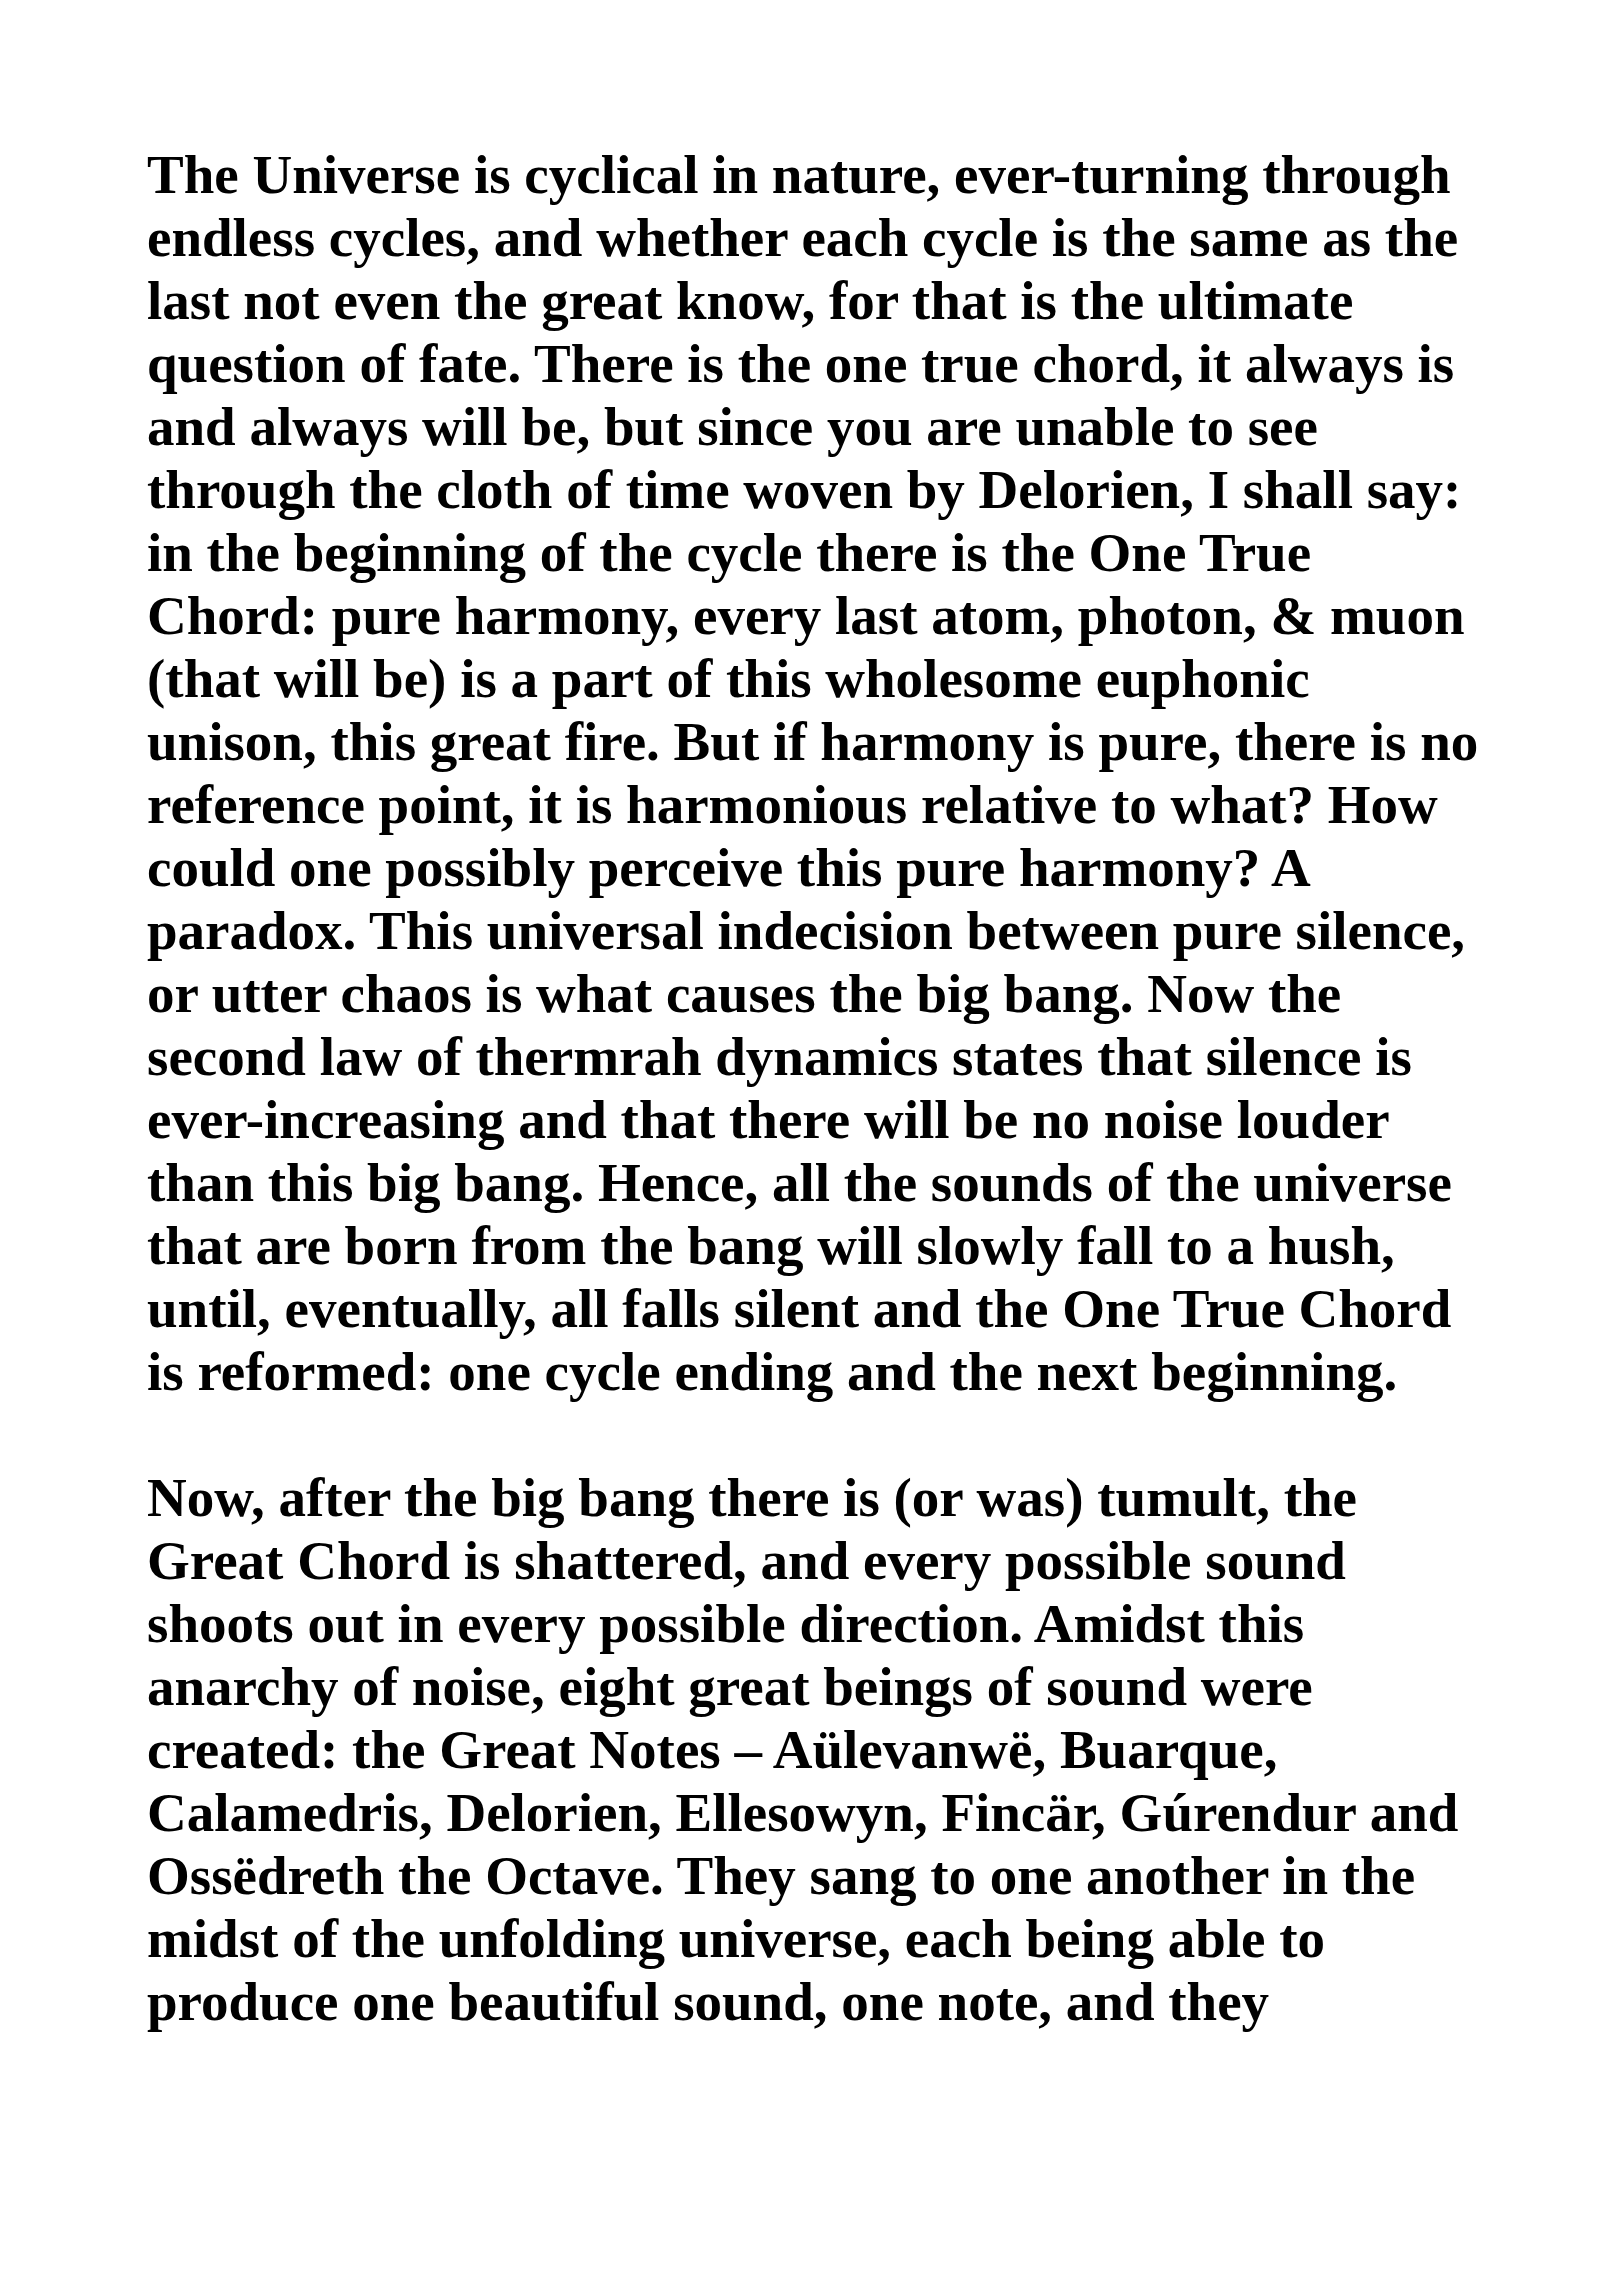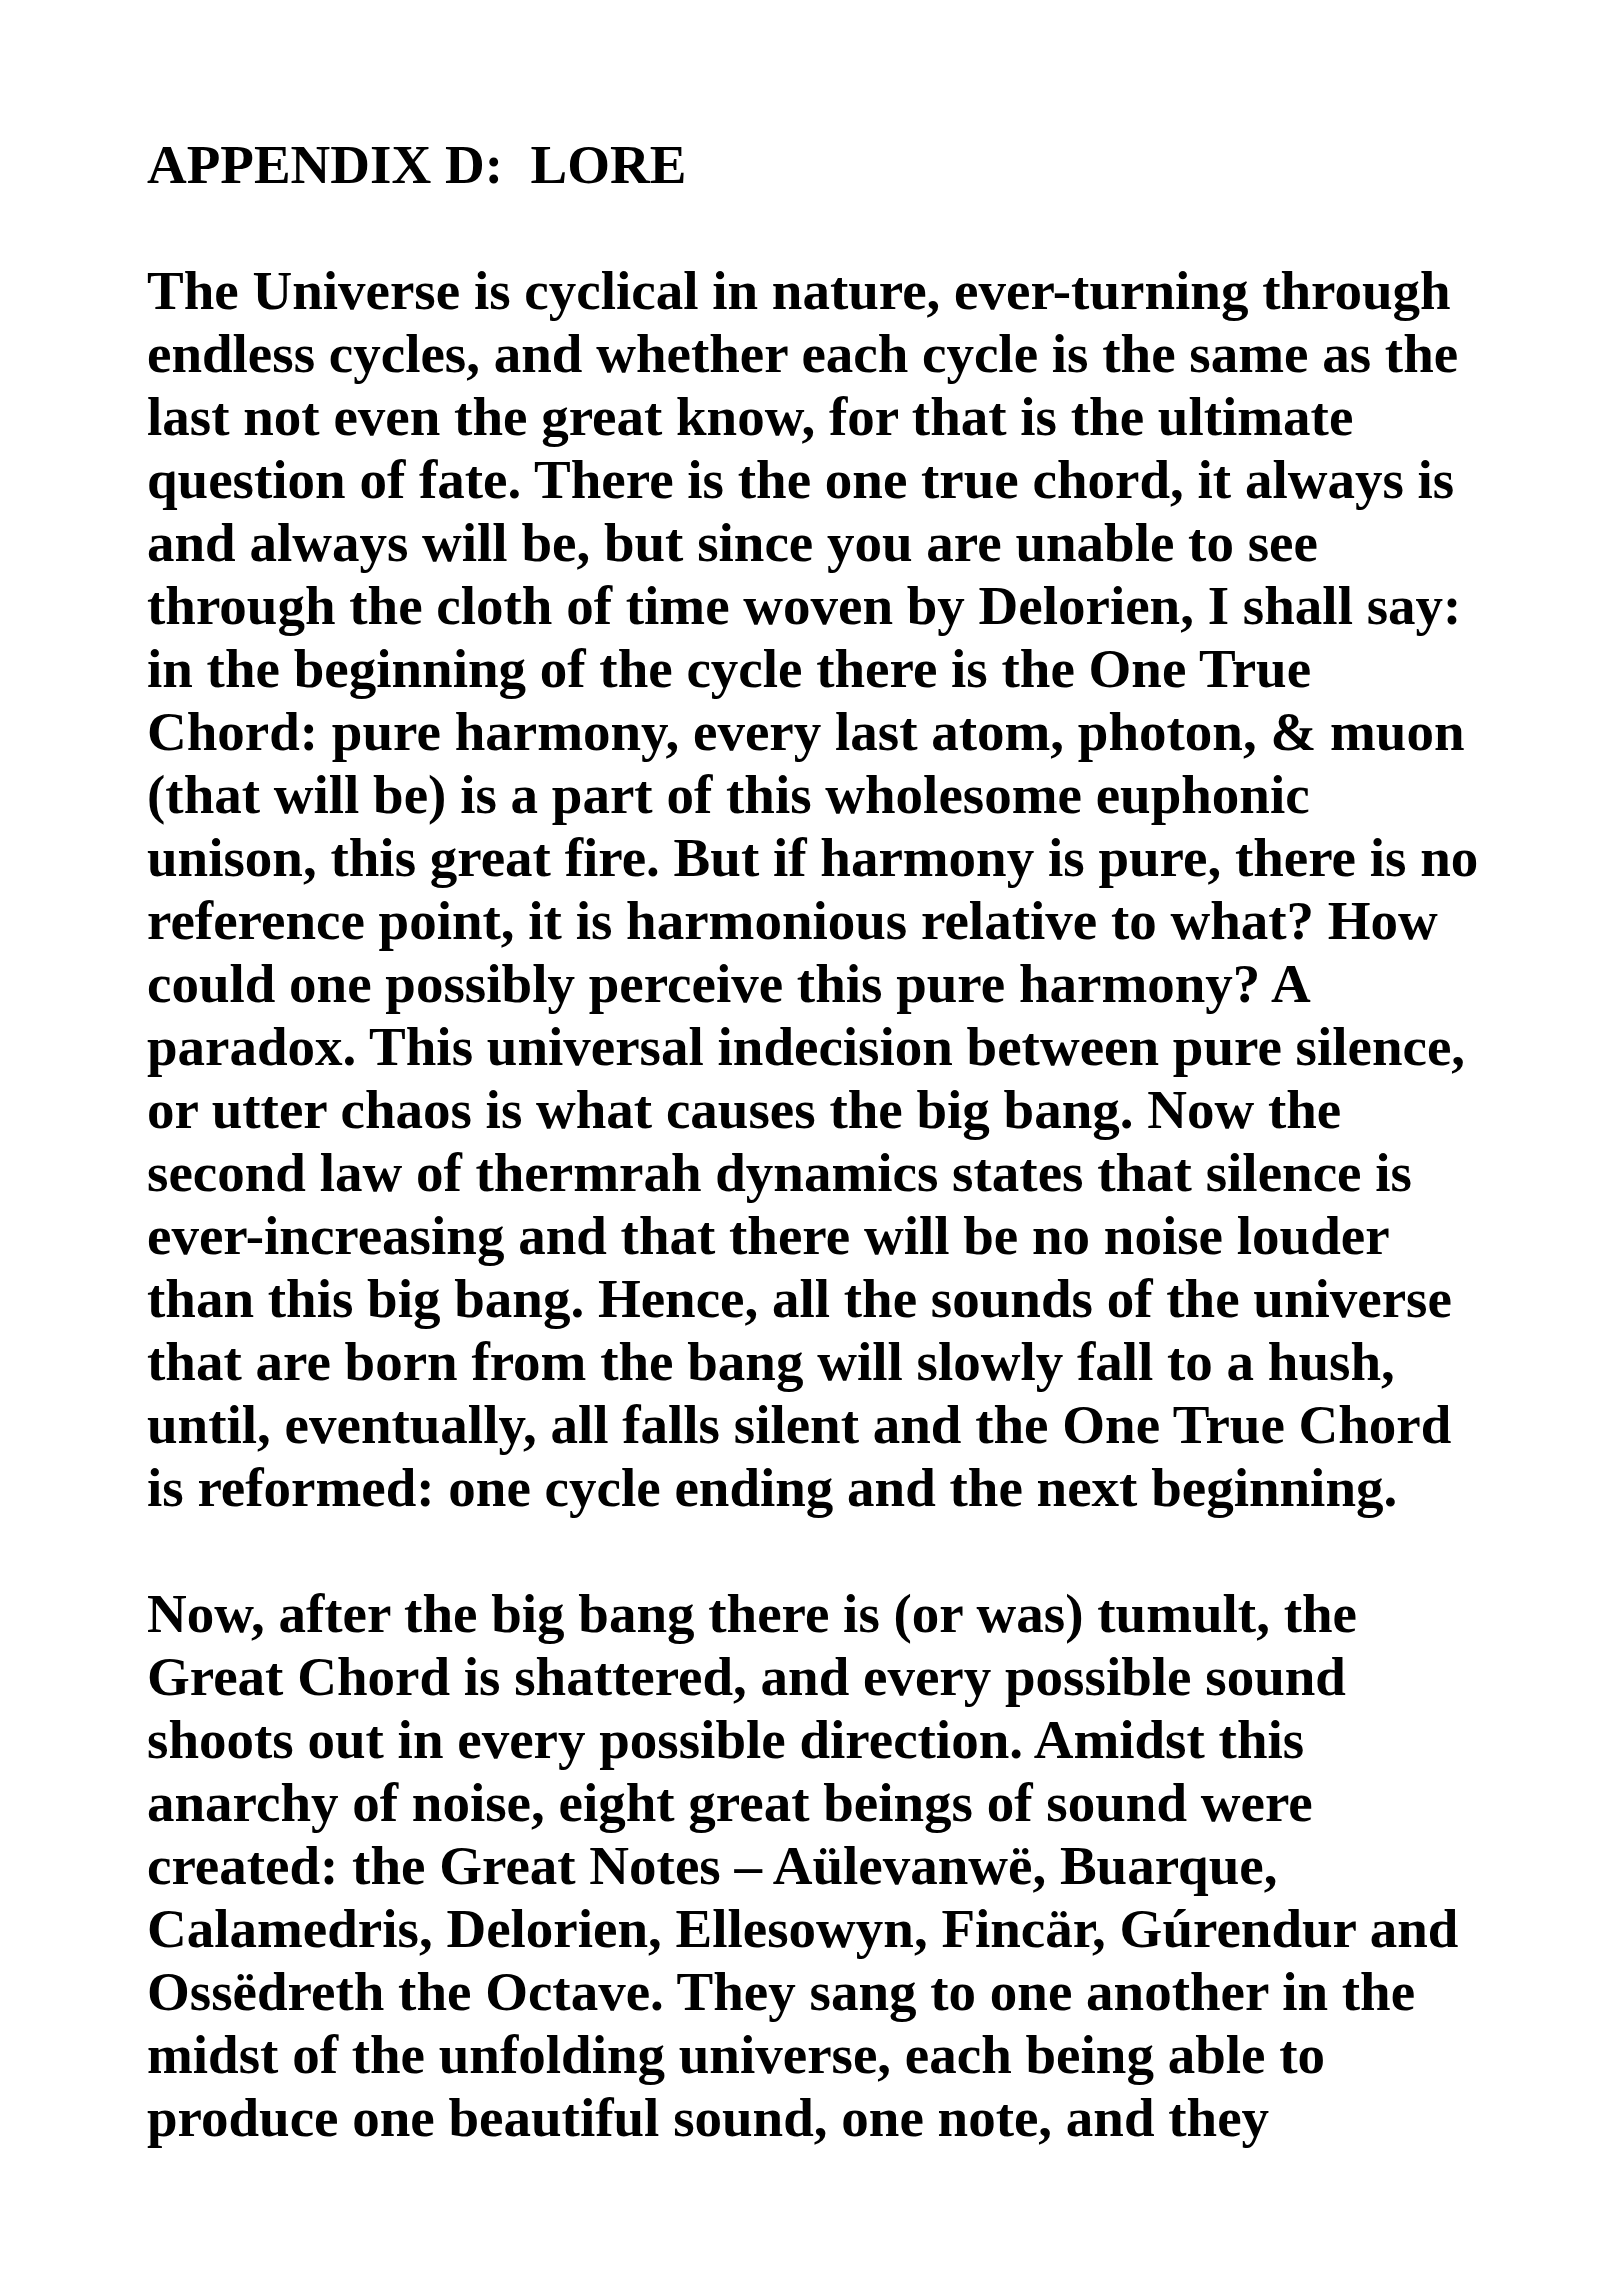--- a/index.html
+++ b/index.html
@@ -38,21 +38,20 @@
   }
   .doc-paragraph:last-child {
     margin-bottom: 0;
   }
 </style>
 </head>
 <body>
 
 <div class="page">
   <div class="content">
-    <h1 class="doc-heading">APPENDIX D:  LORE</h1>
     <div class="doc-paragraph">The Universe is cyclical in nature, ever-turning through
 endless cycles, and whether each cycle is the same as the
 last not even the great know, for that is the ultimate
 question of fate. There is the one true chord, it always is
 and always will be, but since you are unable to see
 through the cloth of time woven by Delorien, I shall say:
 in the beginning of the cycle there is the One True
 Chord: pure harmony, every last atom, photon, &amp; muon
 (that will be) is a part of this wholesome euphonic
 unison, this great fire. But if harmony is pure, there is no

